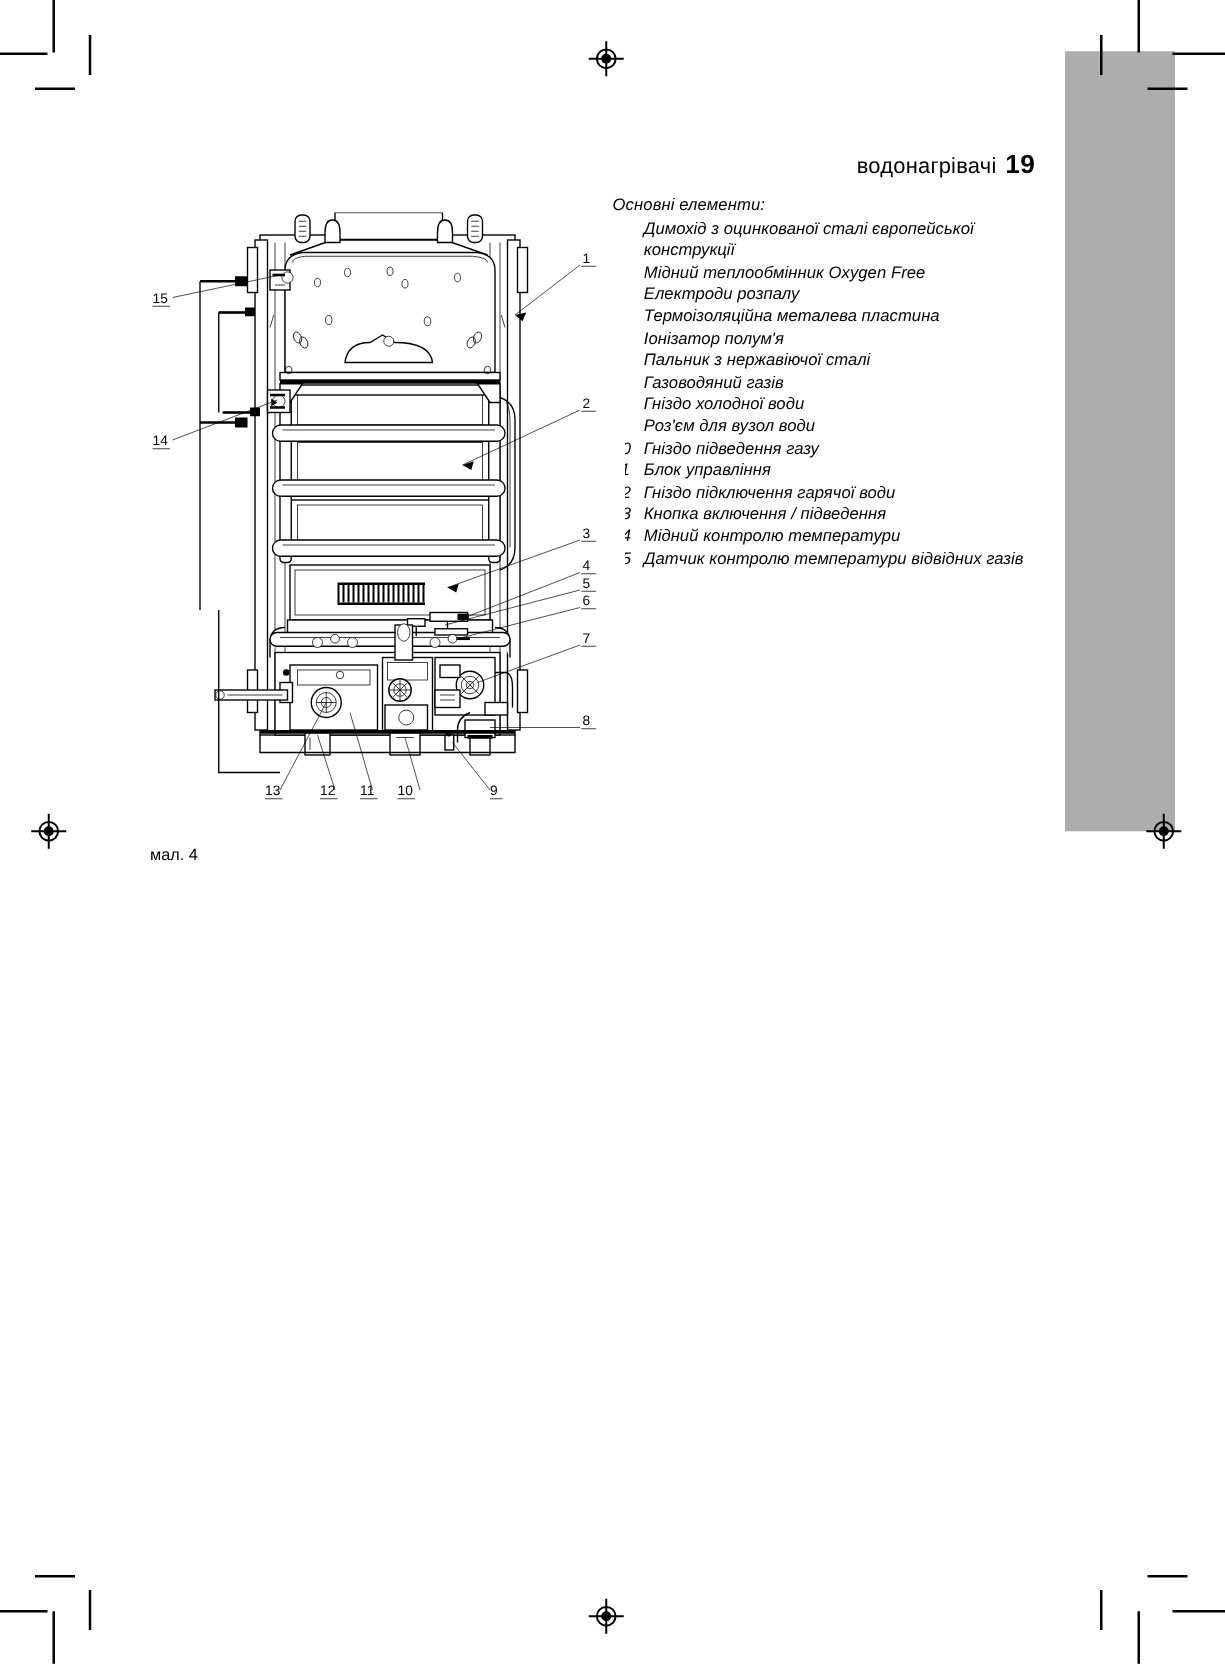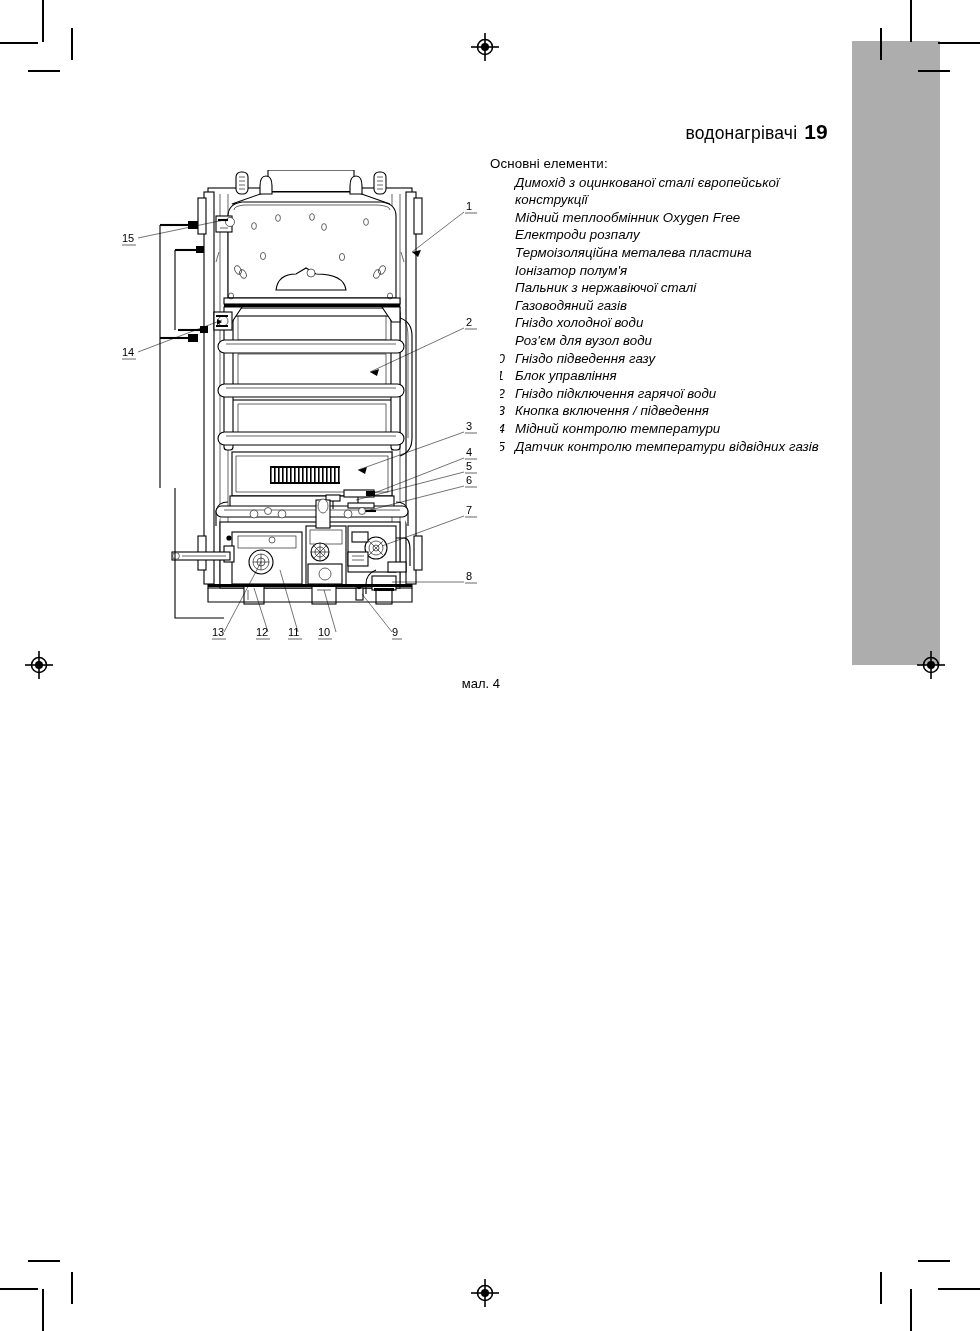--- a/index.html
+++ b/index.html
@@ -44,21 +44,21 @@
   .page-header .hdr-num{font-weight:700;font-size:21px;margin-left:7px;}
 
   
   .legend{
     position:absolute;
     left:490px;top:155px;
     width:345px;
     font-size:13.3px;
     line-height:17.6px;
   }
-  .legend-title{margin-bottom:1px;letter-spacing:.1px;}
+  .legend-title{margin-bottom:1px;letter-spacing:.1px;font-style:italic;}
   .legend-list{list-style:none;margin:0;padding:0;}
   .legend-list li{
     position:relative;
     padding-left:25px;
     margin:0;
     letter-spacing:.05px;
     font-style:italic;
   }
   .legend-list li .lg-num{
     position:absolute;left:0;top:0;
@@ -71,21 +71,21 @@
   .figure-wrap{
     position:absolute;
     left:120px;top:170px;
     width:380px;height:480px;
   }
   .figure-wrap svg{display:block;}
   .fig-caption{
     position:absolute;
     left:120px;top:676px;
     width:380px;
-    text-align:right;
+    text-align:left;
     font-size:13px;
   }
 </style>
 </head>
 <body>
 
 <div class="page">
 
   <div class="thumb-tab" style="left:852px;top:41px;width:88px;height:624px;"></div>
 

